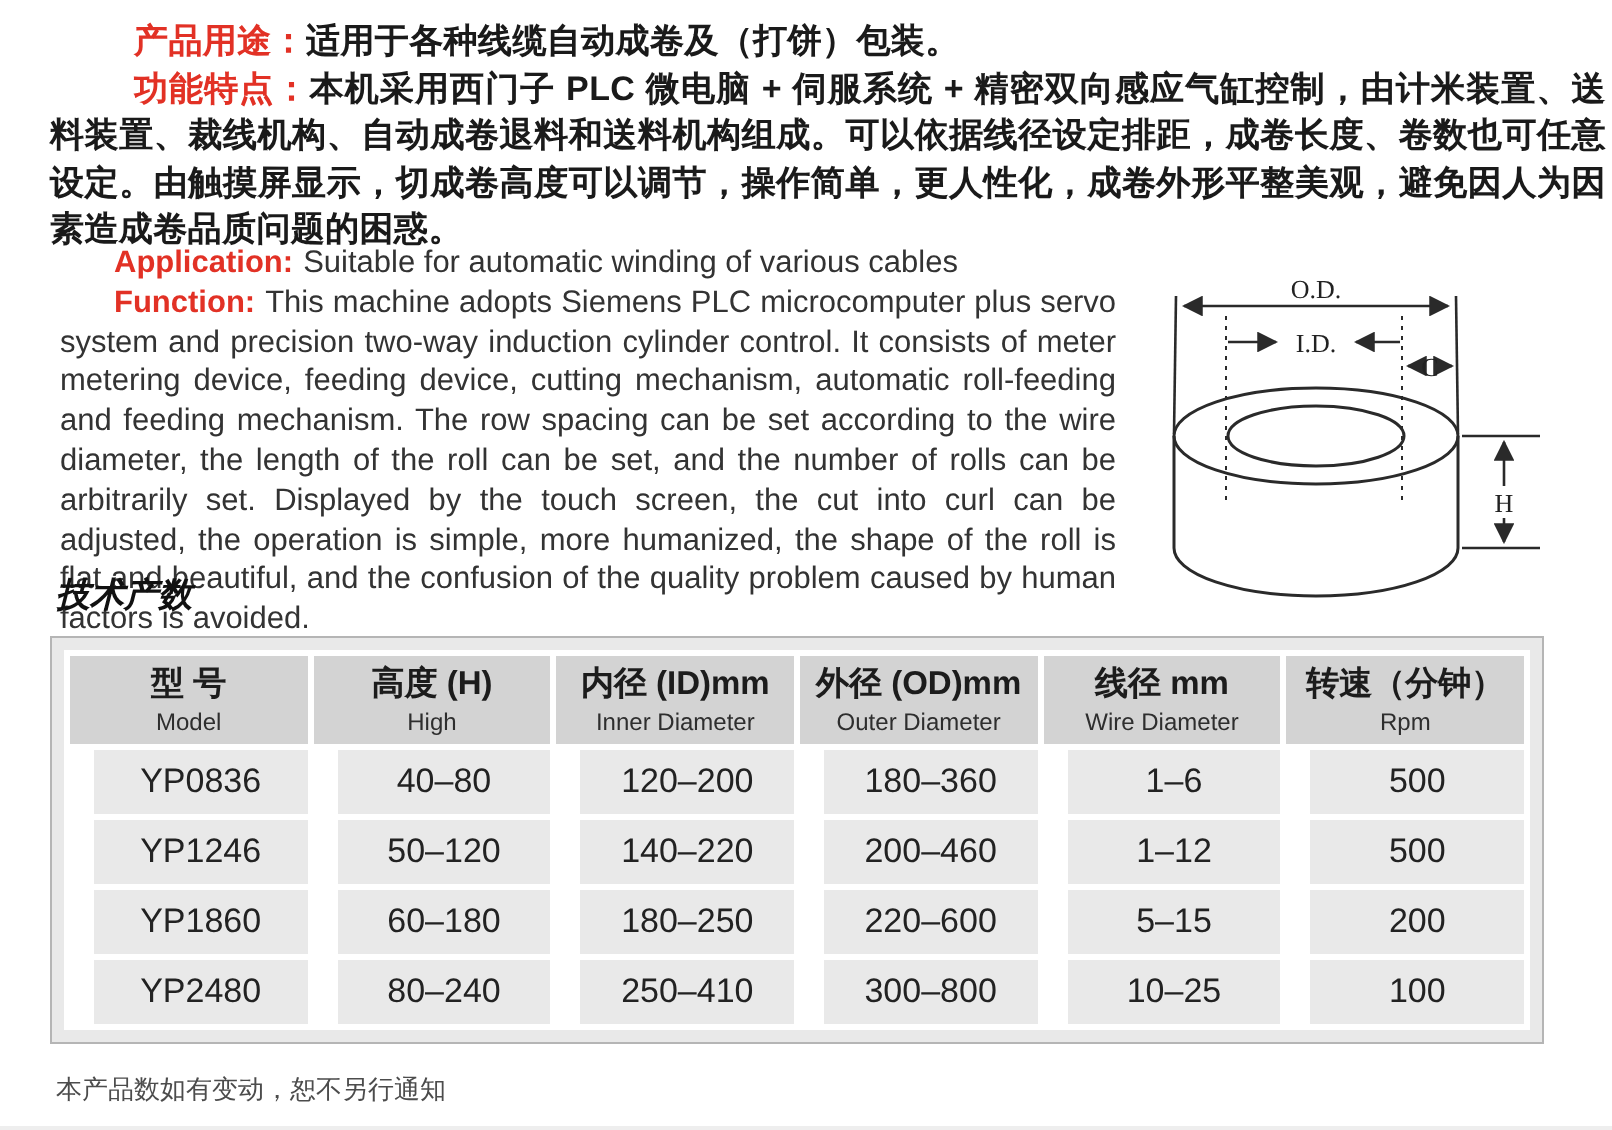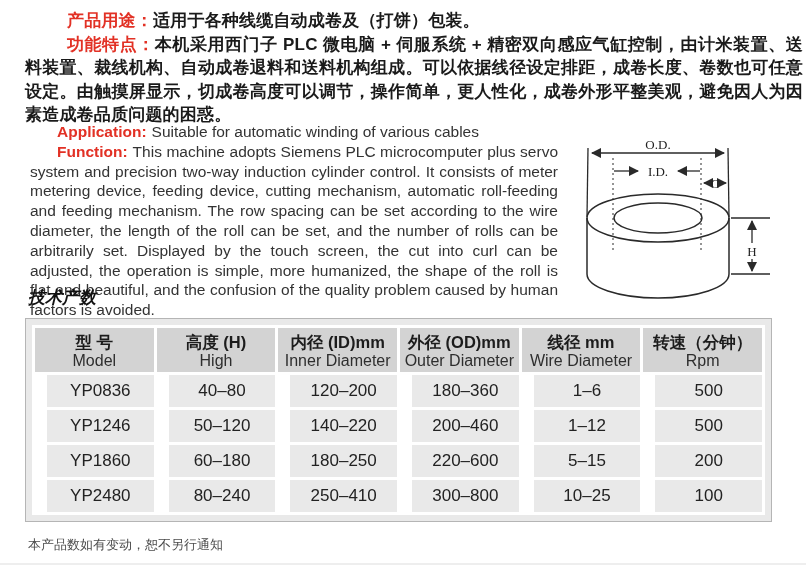--- a/index.html
+++ b/index.html
@@ -75,21 +75,21 @@
     align-items:center;justify-content:center;
     text-align:center;
   }
   .cell.header{
     background:#d3d3d3;height:44px;
   }
   .cell.header .zh{
     font-size:16.5px;font-weight:600;color:#1c1c1c;line-height:20px;
   }
   .cell.header .en{
-    font-size:16px;color:#2e2e2e;line-height:14px;margin-top:2px;
+    font-size:12px;color:#2e2e2e;line-height:14px;margin-top:2px;
   }
   .cell.data{
     background:#e9e9e9;height:32px;
     font-size:17px;color:#222;margin-left:12px;
   }
 
   .footer-note{
     position:absolute;top:536px;left:28px;
     font-size:13px;color:#4c4c4c;
   }

